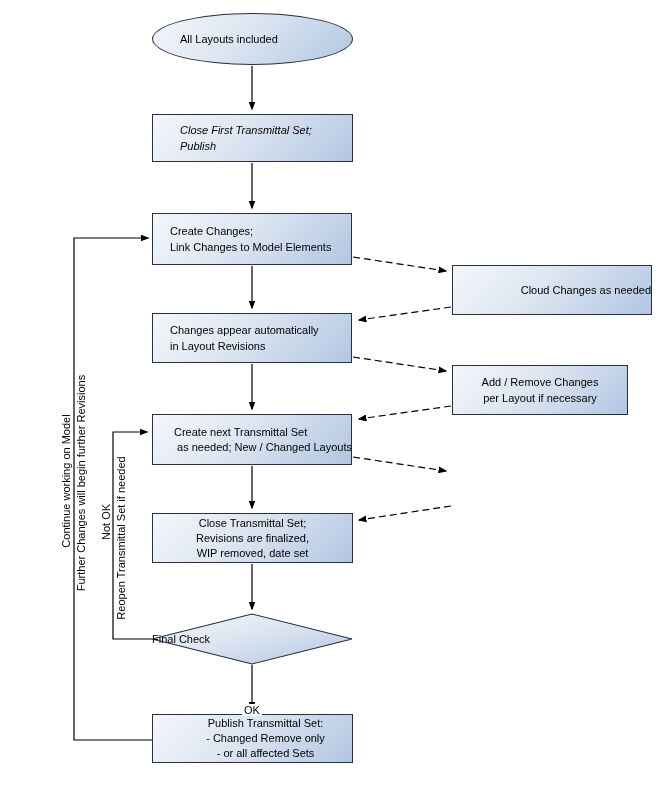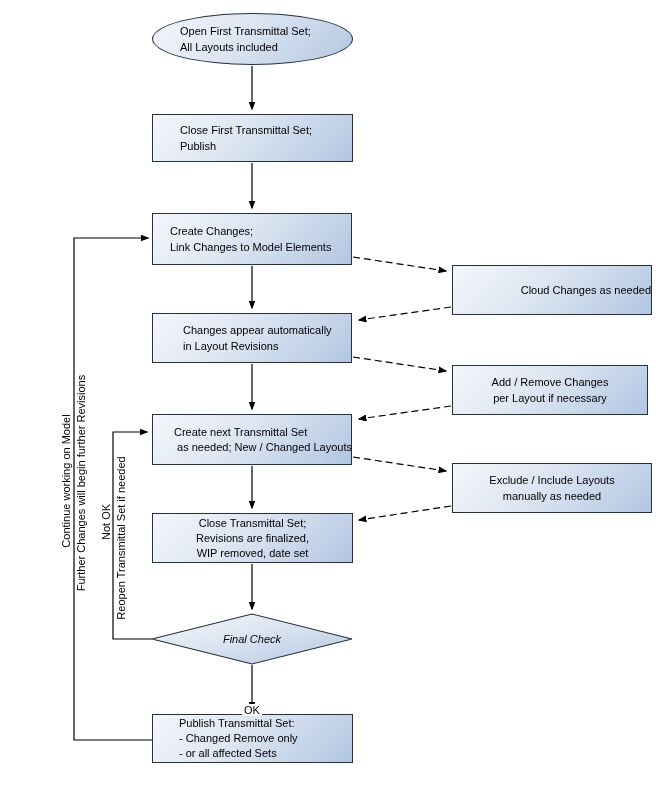--- a/index.html
+++ b/index.html
@@ -23,24 +23,23 @@
     flex-direction:column;
     justify-content:center;
     z-index:2;
     white-space:pre;
   }
   .node .line{display:block;}
   .ellipse{border-radius:50%;}
   .centered{align-items:center;text-align:center;}
   .diamond-label{
     position:absolute;
-    display:flex;align-items:center;justify-content:center;
+    display:flex;align-items:center;
     font-size:11px;color:#000;z-index:3;
     pointer-events:none;
-    font-style:italic;
   }
   .vlabel{
     position:absolute;
     font-size:11px;color:#000;
     white-space:nowrap;
     transform:translate(-50%,-50%) rotate(-90deg);
     z-index:3;
   }
   .edge-label{
     position:absolute;
@@ -84,73 +83,68 @@
     <line x1="451" y1="307" x2="359" y2="320" stroke="#000" stroke-width="1.2" stroke-dasharray="7 4" marker-end="url(#arrow)"></line>
     <line x1="353" y1="357" x2="446" y2="371" stroke="#000" stroke-width="1.2" stroke-dasharray="7 4" marker-end="url(#arrow)"></line>
     <line x1="451" y1="406" x2="359" y2="419" stroke="#000" stroke-width="1.2" stroke-dasharray="7 4" marker-end="url(#arrow)"></line>
     <line x1="353" y1="457" x2="446" y2="471" stroke="#000" stroke-width="1.2" stroke-dasharray="7 4" marker-end="url(#arrow)"></line>
     <line x1="451" y1="506" x2="359" y2="520" stroke="#000" stroke-width="1.2" stroke-dasharray="7 4" marker-end="url(#arrow)"></line>
 
     <polygon points="252,614 352,639 252,664 152,639" fill="url(#diamondFill)" stroke="#26303e" stroke-width="1.2"></polygon>
   </svg>
 
   <div class="node ellipse" style="left:152px;top:13px;width:201px;height:52px;padding-left:27px;">
-    <span class="line">Open First Transmittal Set;</span>
     <span class="line">All Layouts included</span>
   </div>
 
-  <div class="node" style="left:152px;top:114px;width:201px;height:48px;padding-left:27px;">
+  <div class="node" style="left:152px;top:114px;width:201px;height:48px;padding-left:27px;font-style:italic;">
     <span class="line">Close First Transmittal Set;</span>
     <span class="line">Publish</span>
   </div>
 
   <div class="node" style="left:152px;top:213px;width:200px;height:52px;padding-left:17px;">
     <span class="line">Create Changes;</span>
     <span class="line">Link Changes to Model Elements</span>
   </div>
 
-  <div class="node" style="left:152px;top:313px;width:200px;height:50px;padding-left:30px;">
+  <div class="node" style="left:152px;top:313px;width:200px;height:50px;padding-left:17px;">
     <span class="line">Changes appear automatically</span>
     <span class="line">in Layout Revisions</span>
   </div>
 
   <div class="node" style="left:152px;top:414px;width:200px;height:51px;padding-left:21px;line-height:15px;">
     <span class="line">Create next Transmittal Set</span>
     <span class="line"> as needed; New / Changed Layouts</span>
   </div>
 
   <div class="node centered" style="left:152px;top:513px;width:201px;height:50px;line-height:15px;">
     <span class="line">Close Transmittal Set;</span>
     <span class="line">Revisions are finalized,</span>
     <span class="line">WIP removed, date set</span>
   </div>
 
   <div class="diamond-label" style="left:152px;top:614px;width:200px;height:50px;">
     <span>Final Check</span>
   </div>
 
-  <div class="node" style="left:152px;top:714px;width:201px;height:49px;padding-left:26px;line-height:15px;">
+  <div class="node" style="left:152px;top:714px;width:201px;height:49px;padding-left:26px;line-height:15px;align-items:center;">
     <span class="line">Publish Transmittal Set:</span>
     <span class="line">- Changed Remove only</span>
     <span class="line">- or all affected Sets</span>
   </div>
 
   <div class="node centered" style="left:452px;top:265px;width:200px;height:50px;align-items:flex-end;">
     <span class="line">Cloud Changes as needed</span>
   </div>
 
-  <div class="node centered" style="left:452px;top:365px;width:196px;height:50px;">
+  <div class="node centered" style="left:452px;top:365px;width:176px;height:50px;">
     <span class="line">Add / Remove Changes</span>
     <span class="line">per Layout if necessary</span>
   </div>
 
-  <div class="node centered" style="left:452px;top:463px;width:200px;height:50px;">
-    <span class="line">Exclude / Include Layouts</span>
-    <span class="line">manually as needed</span>
-  </div>
 
   <div class="edge-label" style="left:252px;top:690px;">OK</div>
 
   <div class="vlabel" style="left:66px;top:481px;">Continue working on Model</div>
 
   <div class="vlabel" style="left:81px;top:483px;">Further Changes will begin further Revisions</div>
 
   <div class="vlabel" style="left:106px;top:522px;">Not OK</div>
 
   <div class="vlabel" style="left:121px;top:538px;">Reopen Transmittal Set if needed</div>

